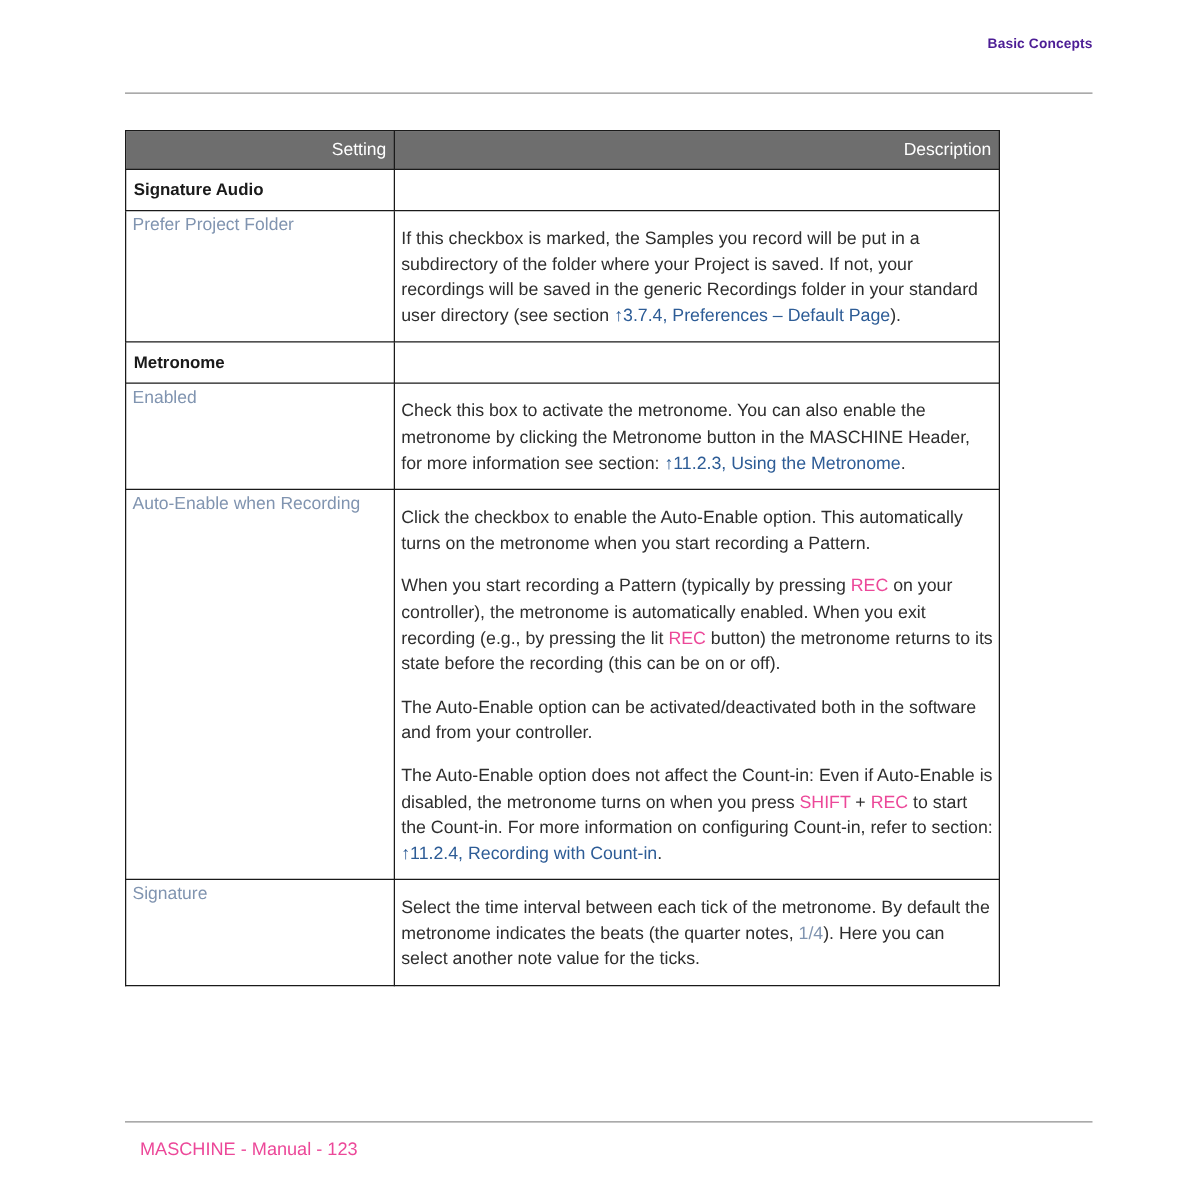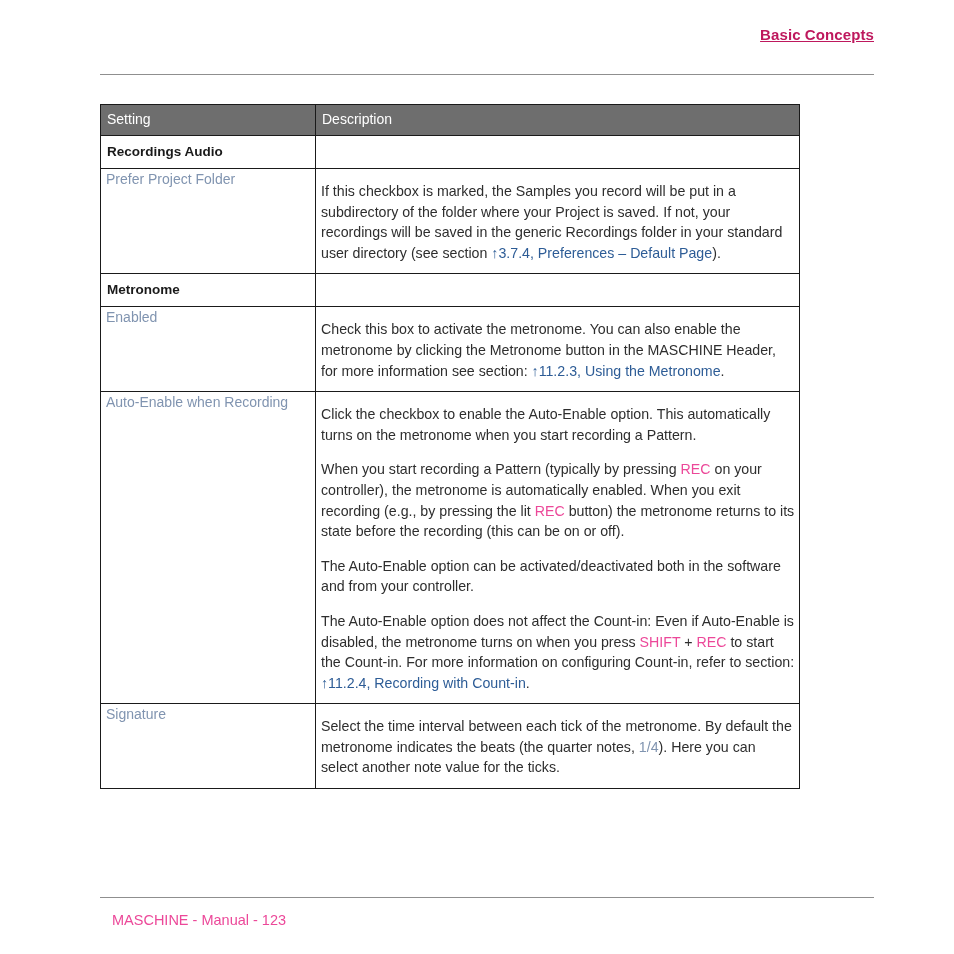--- a/index.html
+++ b/index.html
@@ -24,26 +24,25 @@
 
   
   .running-head {
     position: absolute;
     left: 100px;
     top: 26px;
     width: 774px;
     text-align: right;
   }
   .rh-chapter {
-    font-size: 15px;
+    font-size: 11px;
     font-weight: bold;
-    color: #be185d;
+    color: #4c1d95;
     letter-spacing: 0.1px;
     line-height: 18px;
-    text-decoration: underline;
   }
   .rh-section {
     font-size: 12.5px;
     color: #3c3c3c;
     line-height: 18px;
     margin-top: 6px;
   }
   .head-rule {
     position: absolute;
     left: 100px;
@@ -68,21 +67,21 @@
     padding: 0;
   }
   col.c-setting { width: 215px; }
   col.c-desc    { width: 484px; }
 
   .hdr th {
     background: #6e6e6e;
     color: #ffffff;
     font-weight: normal;
     font-size: 14px;
-    text-align: left;
+    text-align: right;
     padding: 6px 6px 7px 6px;
     line-height: 17px;
     border-color: #1a1a1a;
   }
 
   .grp td {
     font-size: 13.5px;
     font-weight: bold;
     color: #1a1a1a;
     padding: 7px 6px 8px 6px;
@@ -146,21 +145,21 @@
       <col class="c-desc">
     </colgroup>
     <thead>
       <tr class="hdr">
         <th>Setting</th>
         <th>Description</th>
       </tr>
     </thead>
     <tbody id="tbody">
         <tr class="grp">
-          <td>Recordings Audio</td>
+          <td>Signature Audio</td>
           <td>&nbsp;</td>
         </tr>
         <tr>
           <td class="setting">Prefer Project Folder</td>
           <td class="desc">
             <p><span>If this checkbox is marked, the Samples you record will be put in a subdirectory of the folder where your Project is saved. If not, your recordings will be saved in the generic Recordings folder in your standard user directory (see section </span><span class="xref">↑3.7.4, Preferences – Default Page</span><span>).</span></p>
           </td>
         </tr>
         <tr class="grp">
           <td>Metronome</td>

